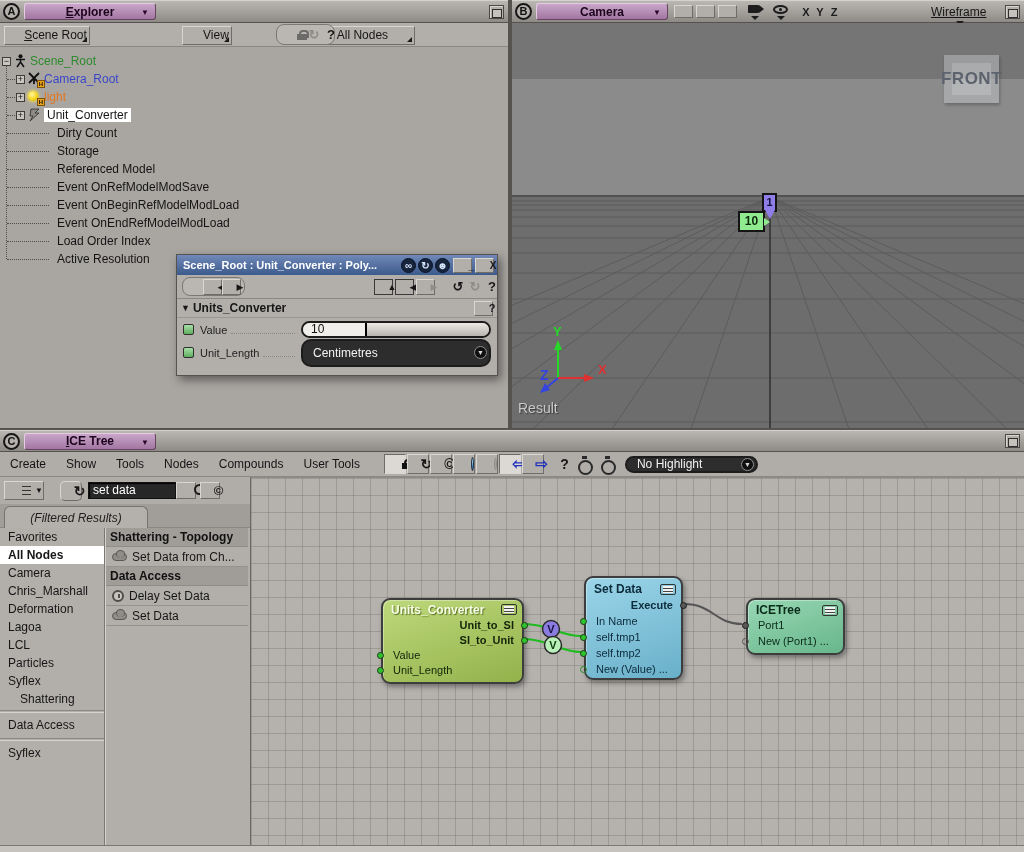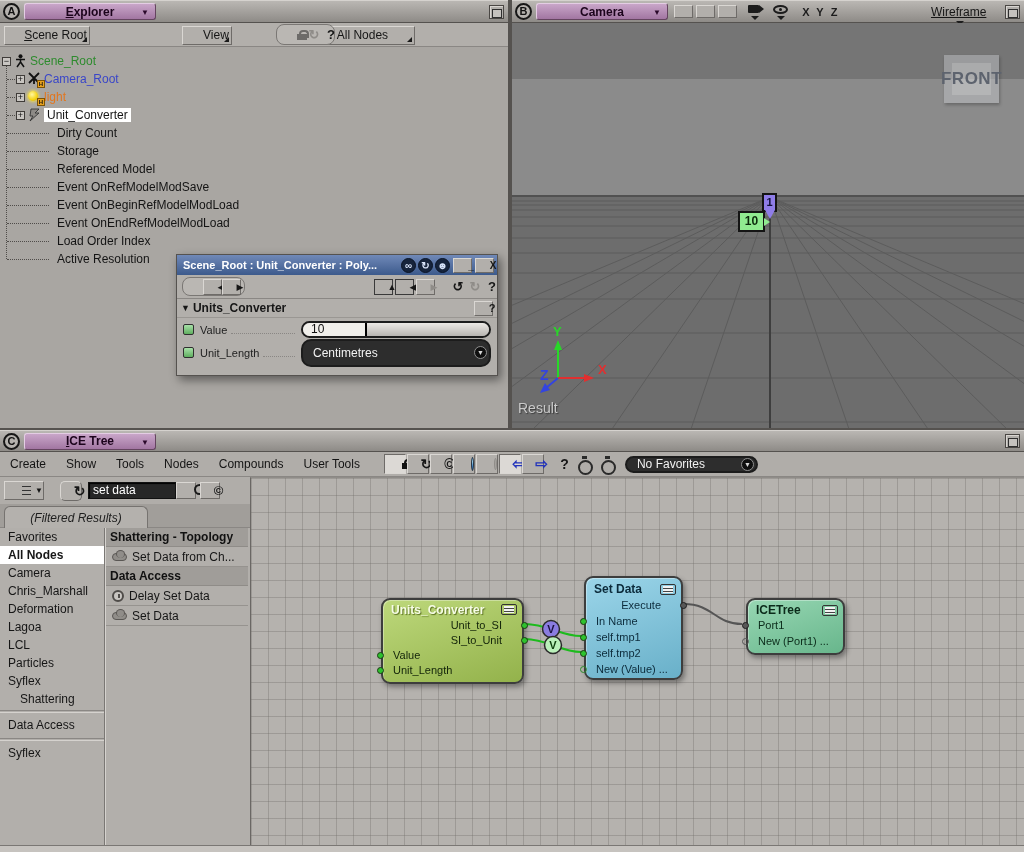--- a/index.html
+++ b/index.html
@@ -184,21 +184,21 @@
     background-size:17px 17px; }
   .node { position:absolute; border:2px solid #3d3d3d; border-radius:9px;
     box-shadow:2px 3px 5px rgba(35,35,35,.45), inset 1px 1px 0 rgba(255,255,255,.35); }
   .ntitle { display:flex; justify-content:space-between; align-items:center;
     padding:2px 5px 0 8px; font-weight:bold; font-size:12px; }
   .burger { width:16px; height:11px; background:#f2f2f2; border:1px solid #333; border-radius:2px;
     background-image:repeating-linear-gradient(#444 0 1px, transparent 1px 3px);
     background-clip:content-box; padding:1px 2px; flex:none; }
   .prow { position:relative; height:15px; font-size:11px; line-height:15px; color:#13240a; }
   .prow.h16 { height:16px; }
-  .prow.out { text-align:right; padding-right:20px; }
+  .prow.out { text-align:right; padding-right:8px;font-weight:bold; }
   .prow.in { text-align:left; padding-left:10px; }
   .dot { position:absolute; width:7px; height:7px; border-radius:50%; background:#2ec22e;
     border:1px solid #1d3a14; top:4px; }
   .dot.r { right:-6px; } .dot.l { left:-6px; }
   .dot.open { background:transparent; border-color:#2a8a2a; }
   .dot.gray { background:#575757; border-color:#1f1f1f; }
   .dot.grayopen { background:transparent; border-color:#575757; }
   .n-units { left:130px; top:120px; width:143px; height:86px;
     background:linear-gradient(160deg,#bdd87b,#93b24b); }
   .n-units .ntitle { color:#f6fce6; text-shadow:1px 1px 1px #5a7020; height:18px; padding-top:1px; }
@@ -497,21 +497,21 @@
       </button>
     <button class="ubtn ibtn dim">
         <span class="dimball"></span>
       </button>
     <button class="ubtn ibtn pressed" style="color:#2233bb;font-size:15px;">⇦</button>
     <button class="ubtn ibtn" style="color:#2233bb;font-size:15px;">⇨</button>
     <button class="ubtn ibtn" style="border:none;background:transparent;font-size:14px;">?</button>
     <span class="stopw" style="margin-left:10px;"></span>
     <span class="stopw" style="margin-left:8px;"></span>
     <div class="nh-pill" style="margin-left:10px;">
-      <span>No Favorites</span>
+      <span>No Highlight</span>
       <span class="pill-arrow">▼</span>
     </div>
   </div>
 
   <div class="srow">
     <button class="ubtn listbtn">
       <span class="listglyph"></span>
       <span style="font-size:8px;">▼</span>
     </button>
     <button class="ubtn roundbtn" style="margin-left:16px;font-size:14px;">↻</button>

